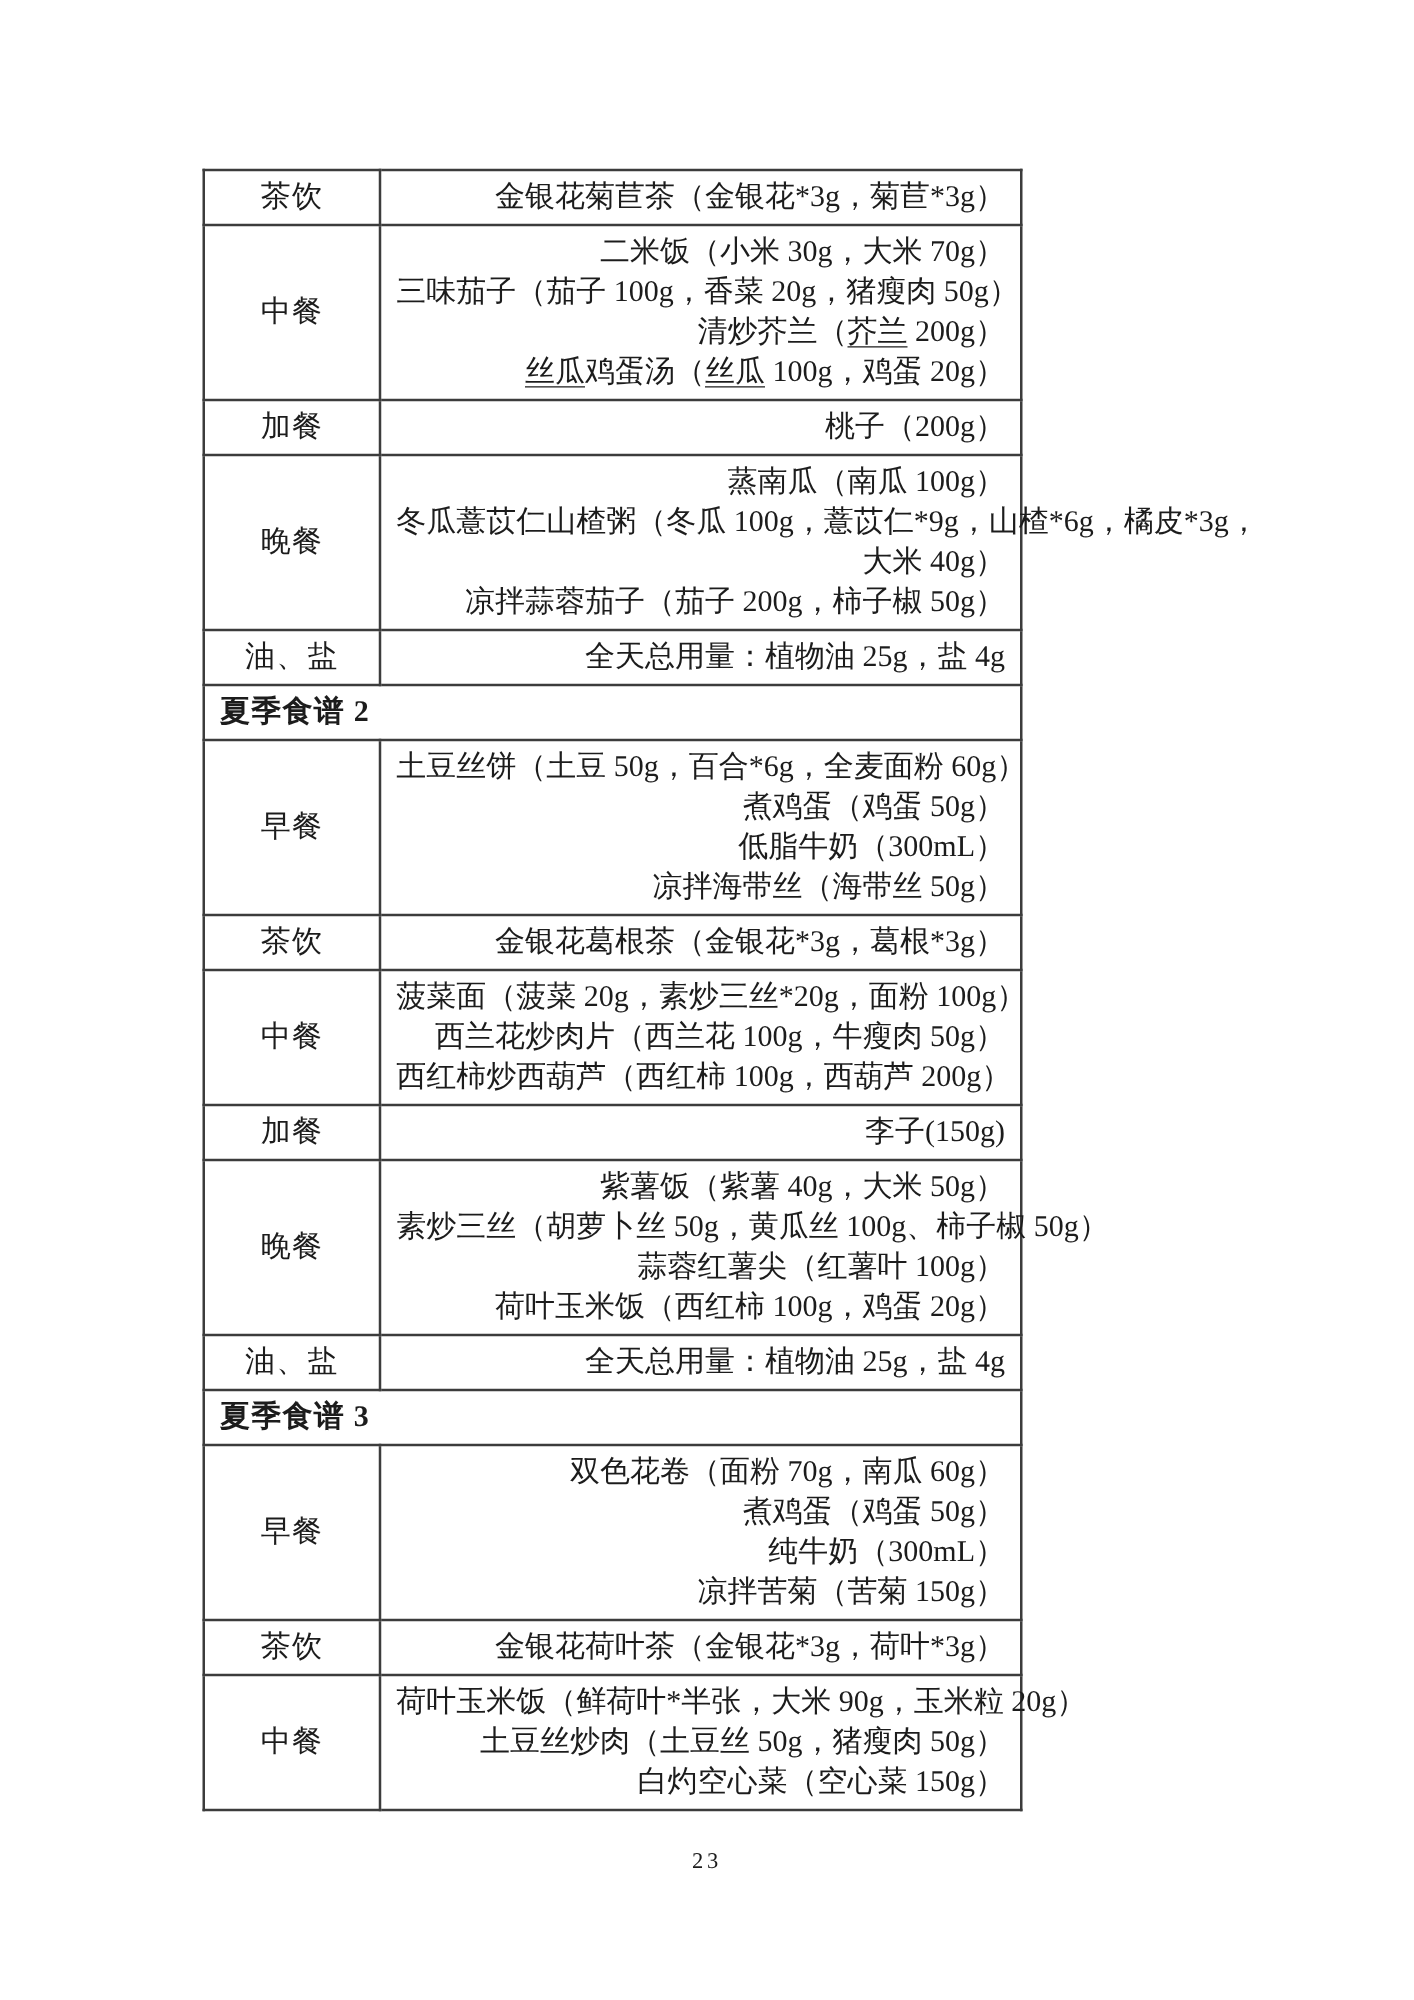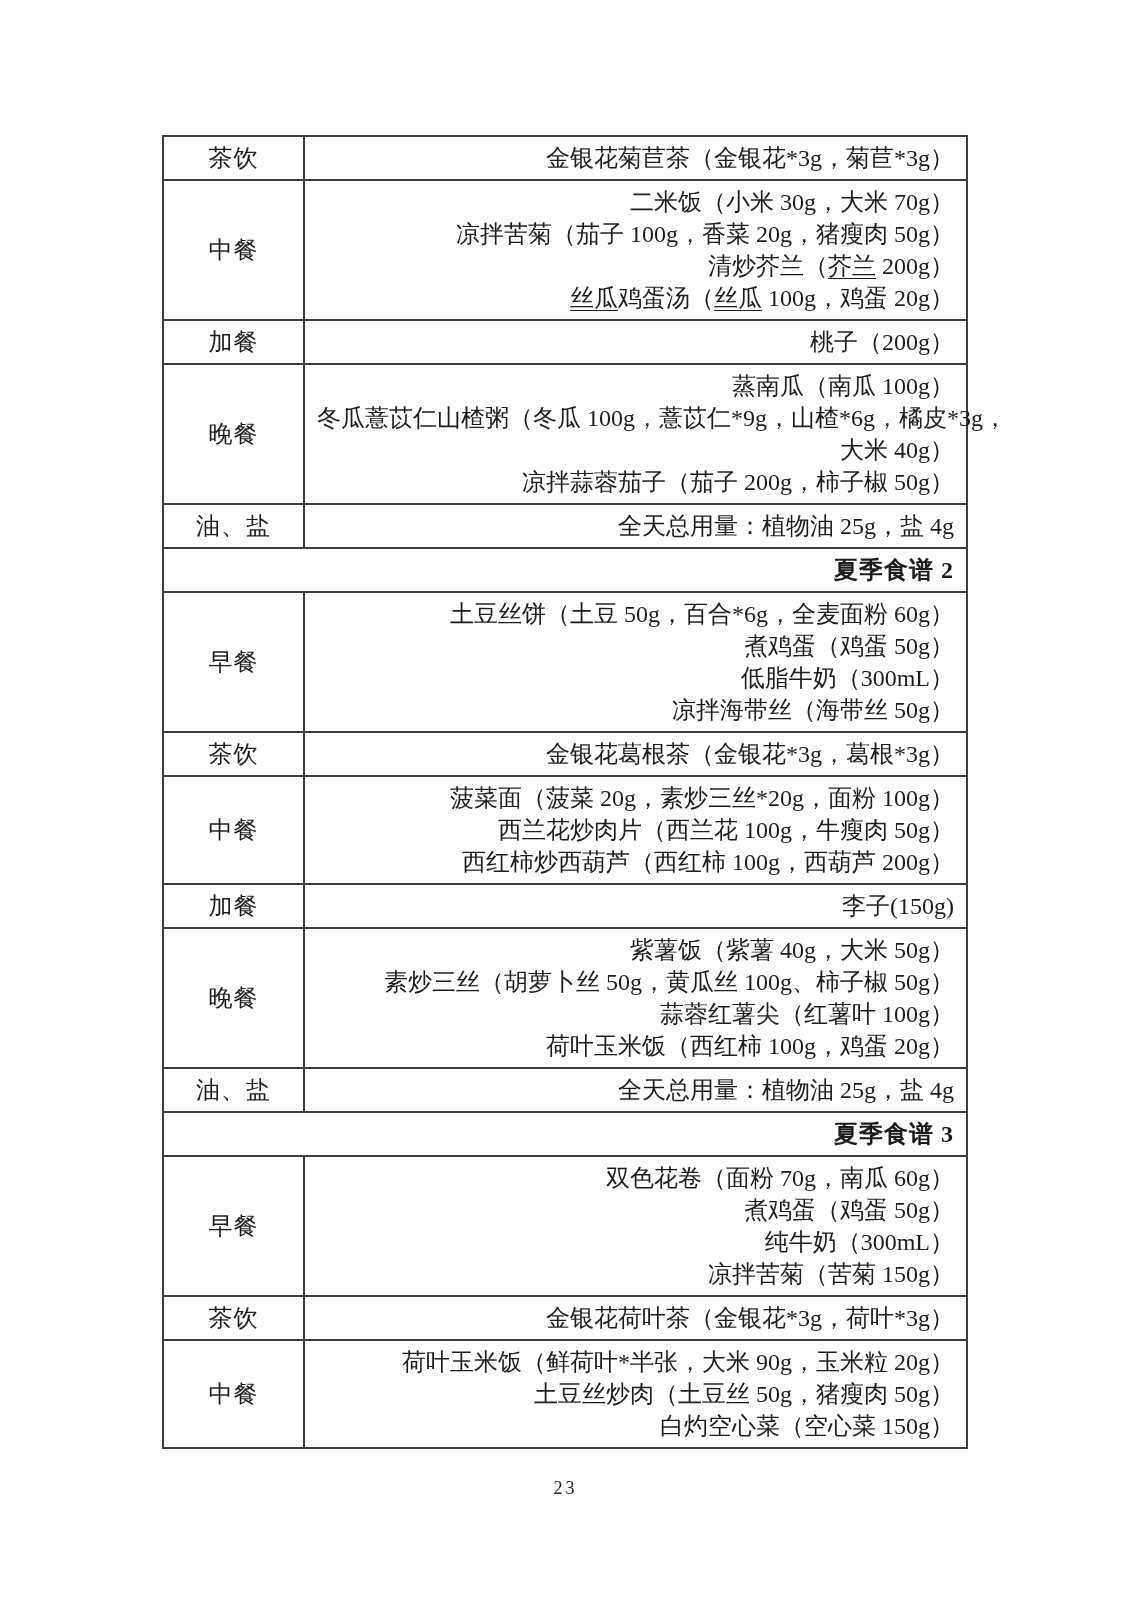--- a/index.html
+++ b/index.html
@@ -16,21 +16,21 @@
   }
   .doc-page {
     position: absolute;
     inset: 0;
     background: #ffffff;
   }
   table.meal-table {
     position: absolute;
     left: 162px;
     top: 135px;
-    width: 806px;
+    width: 656px;
     border-collapse: collapse;
     table-layout: fixed;
   }
   table.meal-table col.c-label { width: 141px; }
   table.meal-table td {
     border: 2px solid #3c3c3c;
     font-size: 24px;
     padding: 5px 12px;
     vertical-align: middle;
   }
@@ -43,21 +43,21 @@
   }
   .dish-line {
     line-height: 32px;
     white-space: nowrap;
   }
   .label-text {
     line-height: 32px;
     display: inline-block;
   }
   td.section-header-cell {
-    text-align: right;
+    text-align: left;
     font-weight: bold;
     letter-spacing: 1px;
   }
   .section-header-text {
     line-height: 32px;
     display: inline-block;
   }
   .seg-u {
     text-decoration: underline;
     text-underline-offset: 4px;
@@ -88,21 +88,21 @@
         <tr>
           <td class="label-cell"><span class="label-text">茶饮</span></td>
           <td class="content-cell">
             <div class="dish-line"><span class="seg">金银花菊苣茶（金银花*3g，菊苣*3g）</span></div>
           </td>
         </tr>
         <tr>
           <td class="label-cell"><span class="label-text">中餐</span></td>
           <td class="content-cell">
             <div class="dish-line"><span class="seg">二米饭（小米 30g，大米 70g）</span></div>
-            <div class="dish-line"><span class="seg">凉拌苦菊（茄子 100g，香菜 20g，猪瘦肉 50g）</span></div>
+            <div class="dish-line"><span class="seg">三味茄子（茄子 100g，香菜 20g，猪瘦肉 50g）</span></div>
             <div class="dish-line"><span class="seg">清炒芥兰（</span><span class="seg-u">芥兰</span><span class="seg"> 200g）</span></div>
             <div class="dish-line"><span class="seg-u">丝瓜</span><span class="seg">鸡蛋汤（</span><span class="seg-u">丝瓜</span><span class="seg"> 100g，鸡蛋 20g）</span></div>
           </td>
         </tr>
         <tr>
           <td class="label-cell"><span class="label-text">加餐</span></td>
           <td class="content-cell">
             <div class="dish-line"><span class="seg">桃子（200g）</span></div>
           </td>
         </tr>

